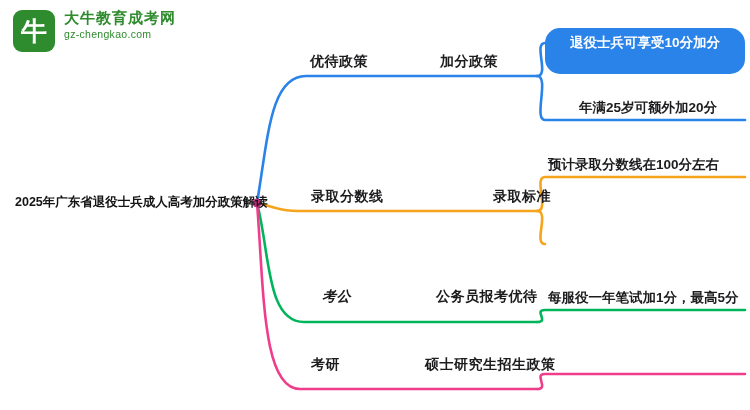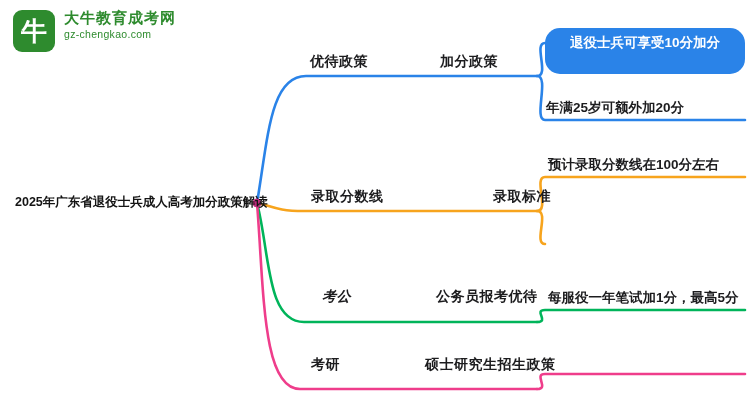--- a/index.html
+++ b/index.html
@@ -50,21 +50,21 @@
       <span class="logo-title" style="color: rgb(46, 139, 46);">大牛教育成考网</span>
       <span class="logo-url" style="color: rgb(46, 139, 46);">gz-chengkao.com</span>
     </div>
   </div>
 
   <div class="node root-label" style="left:15px; top:194px;">2025年广东省退役士兵成人高考加分政策解读</div>
 
   <div class="node lbl" style="left:310px; top:53px;">优待政策</div>
   <div class="node lbl" style="left:440px; top:53px;">加分政策</div>
   <div class="pill" style="left: 545px; top: 28px; width: 200px; background-color: rgb(42, 131, 232); color: rgb(255, 255, 255);">退役士兵可享受10分加分</div>
-  <div class="node leaf" style="left:546px; top:99px;">年满25岁可额外加20分</div>
+  <div class="node leaf" style="left:579px; top:99px;">年满25岁可额外加20分</div>
 
   <div class="node lbl" style="left:311px; top:188px;">录取分数线</div>
   <div class="node lbl" style="left:465px; top:188px;margin-left:28px;">录取标准</div>
   <div class="node leaf" style="left:548px; top:156px;">预计录取分数线在100分左右</div>
 
   <div class="node lbl" style="left:322px; top:288px;font-style:italic;">考公</div>
   <div class="node lbl" style="left:436px; top:288px;">公务员报考优待</div>
   <div class="node leaf" style="left:548px; top:289px;">每服役一年笔试加1分，最高5分</div>
 
   <div class="node lbl" style="left:311px; top:356px;">考研</div>

